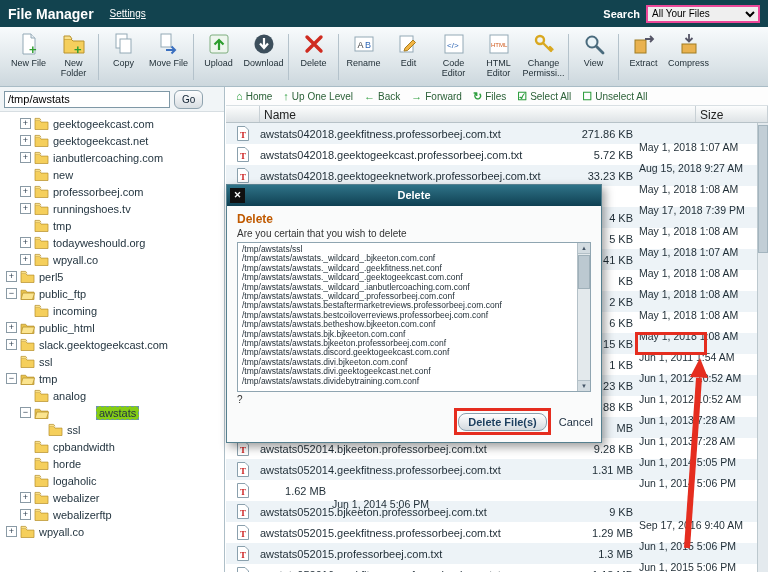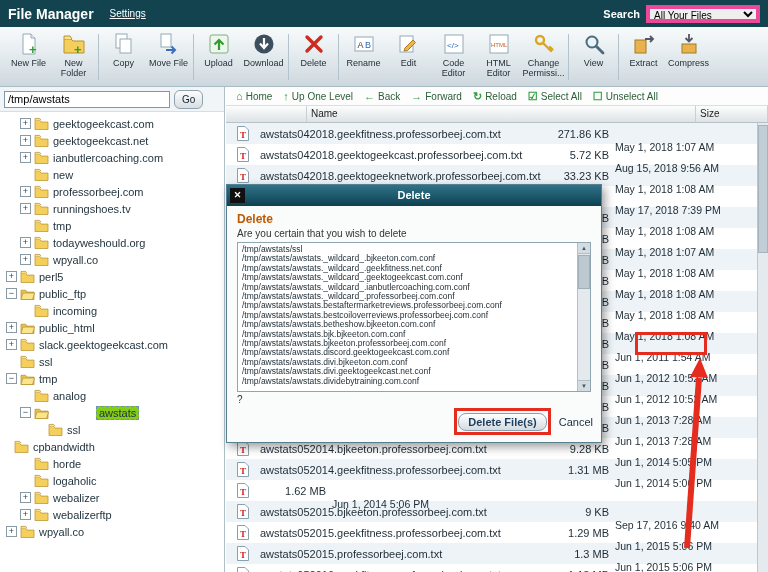--- a/index.html
+++ b/index.html
@@ -6,21 +6,21 @@
   *{margin:0;padding:0;box-sizing:border-box;}
   body{width:768px;height:572px;position:relative;overflow:hidden;background:#fff;
        font-family:"Liberation Sans",sans-serif;}
   
   #topbar{position:absolute;top:0;left:0;right:0;height:27px;background:var(--teal);
           display:flex;align-items:center;padding:10px 8px;color:#fff;z-index:5;}
   #fm-title{font-size:14px;font-weight:bold;}
   #settings{font-size:10px;margin-left:16px;text-decoration:underline;color:#fff;cursor:pointer;}
   #topbar .spacer{flex:1;}
   #search-label{font-size:11px;font-weight:bold;margin-right:6px;}
-  #search-select{font-size:10px;height:18px;width:114px;border:4px solid #ec4899;}
+  #search-select{font-size:10px;height:18px;width:114px;border:2px solid #ec4899;}
   
   #toolbar{position:absolute;top:27px;left:0;right:0;height:60px;
            background:linear-gradient(#f8fbfc,#dde5e9 65%,#ccd7dd);
            border-bottom:1px solid #a9bcc6;display:flex;align-items:flex-start;
            padding:4px 2px 0 6px;z-index:4;}
   .tb-item{width:45px;display:flex;flex-direction:column;align-items:center;text-align:center;
            cursor:pointer;padding-top:1px;}
   .tb-icon{height:24px;display:flex;align-items:center;justify-content:center;}
   .tb-label{font-size:9px;color:#1d2b33;line-height:10px;margin-top:2px;max-width:44px;
             word-wrap:break-word;}
@@ -43,34 +43,34 @@
   .tree-folder{margin-right:4px;display:flex;flex:none;}
   .tree-item.sel .tree-label{background:#84cc16;border:1px dashed #6b93ad;padding:0 2px;margin-left:43px;}
   
   #mainpanel{position:absolute;top:87px;left:226px;right:0;bottom:0;background:#fff;}
   #actionbar{height:19px;display:flex;align-items:center;gap:11px;padding-left:10px;
              font-size:10px;background:#fdfdfd;border-bottom:1px solid #d9e0e4;}
   .act{display:flex;align-items:center;gap:3px;cursor:pointer;}
   .act-icon{color:#2f9e3f;font-weight:bold;font-size:11px;line-height:11px;}
   .act-label{color:#2c6138;}
   #tablehead{height:17px;display:flex;background:linear-gradient(#fcfdfd,#dee3e6);
-             border-bottom:1px solid #b7c2c8;font-size:10px;color:#222;padding-left:47px;}
+             border-bottom:1px solid #b7c2c8;font-size:12px;color:#222;}
   .th{padding:2px 4px;border-right:1px solid #c8d0d5;white-space:nowrap;overflow:hidden;}
   .th-icon{width:34px;flex:none;}
   #th-name{flex:1;}
   #th-size{width:72px;flex:none;}
   #th-date{width:118px;flex:none;border-right:none;}
   #rows{position:absolute;top:36px;left:0;right:11px;bottom:0;overflow:hidden;}
   .frow{height:21px;display:flex;align-items:center;font-size:11px;color:#1e2c35;
         cursor:pointer;}
   .frow.alt{background:#edf3f7;}
   .fic{width:34px;display:flex;justify-content:center;flex:none;}
   .fname{flex:1;white-space:nowrap;overflow:hidden;}
   .fsize{width:72px;flex:none;text-align:right;padding-right:6px;white-space:nowrap;}
-  .fdate{width:142px;flex:none;font-size:10.5px;line-height:10px;margin-top:26px;}
+  .fdate{width:118px;flex:none;font-size:10.5px;line-height:10px;margin-top:26px;}
   #vscroll{position:absolute;top:36px;right:0;bottom:0;width:11px;background:#e4eaee;
            border-left:1px solid #bcc8ce;cursor:pointer;}
   .vthumb{position:absolute;top:2px;left:0;right:0;height:128px;background:#c2ced6;
           border:1px solid #a3b4be;}
   
   #modal{position:absolute;left:226px;top:184px;width:376px;background:#fafbfb;
          border:1px solid #56808f;box-shadow:3px 4px 9px rgba(0,0,0,.38);z-index:40;}
   #modal-title{height:21px;background:linear-gradient(#2f7388,#0f4052);color:#fff;
                font-size:11px;font-weight:bold;text-align:center;line-height:21px;position:relative;}
   #modal-close{position:absolute;left:3px;top:3px;width:15px;height:15px;background:#101010;
@@ -450,21 +450,21 @@
       <div class="tree-item" style="padding-left: 34px;">
         <span class="expspacer"></span>
         <span class="tree-folder">
           <svg width="15" height="13" viewBox="0 0 16 14">
             <path d="M1 3.5h5l1.5 2H15v8H1z" fill="#f5cf5c" stroke="#b8922e" stroke-width=".8"></path>
             <path d="M1 3.5V1.5h5L7.5 3.5" fill="#f9e08a" stroke="#b8922e" stroke-width=".8"></path>
           </svg>
         </span>
         <span class="tree-label">ssl</span>
       </div>
-      <div class="tree-item" style="">
+      <div class="tree-item" style="padding-left: 20px;">
         <span class="expspacer"></span>
         <span class="tree-folder">
           <svg width="15" height="13" viewBox="0 0 16 14">
             <path d="M1 3.5h5l1.5 2H15v8H1z" fill="#f5cf5c" stroke="#b8922e" stroke-width=".8"></path>
             <path d="M1 3.5V1.5h5L7.5 3.5" fill="#f9e08a" stroke="#b8922e" stroke-width=".8"></path>
           </svg>
         </span>
         <span class="tree-label">cpbandwidth</span>
       </div>
       <div class="tree-item" style="padding-left: 20px;">
@@ -533,21 +533,21 @@
       <span class="act">
         <span class="act-icon">←</span>
         <span class="act-label">Back</span>
       </span>
       <span class="act">
         <span class="act-icon">→</span>
         <span class="act-label">Forward</span>
       </span>
       <span class="act">
         <span class="act-icon">↻</span>
-        <span class="act-label">Reload</span>
+        <span class="act-label">Files</span>
       </span>
       <span class="act">
         <span class="act-icon">☑</span>
         <span class="act-label">Select All</span>
       </span>
       <span class="act">
         <span class="act-icon">☐</span>
         <span class="act-label">Unselect All</span>
       </span>
     </div>
@@ -570,21 +570,21 @@
       </div>
       <div class="frow">
         <span class="fic">
           <svg width="12" height="15" viewBox="0 0 12 15">
             <path d="M.5 .5h7.5l3.5 3.5v10.5H.5z" fill="#fff" stroke="#8aa0ad"></path>
             <text x="3" y="11.5" font-size="9" font-weight="bold" fill="#cc2222" font-family="serif">T</text>
           </svg>
         </span>
         <span class="fname">awstats042018.geektogeekcast.professorbeej.com.txt</span>
         <span class="fsize">5.72 KB</span>
-        <span class="fdate">Aug 15, 2018 9:56 AM</span>
+        <span class="fdate">Aug 15, 2018 9:27 AM</span>
       </div>
       <div class="frow alt">
         <span class="fic">
           <svg width="12" height="15" viewBox="0 0 12 15">
             <path d="M.5 .5h7.5l3.5 3.5v10.5H.5z" fill="#fff" stroke="#8aa0ad"></path>
             <text x="3" y="11.5" font-size="9" font-weight="bold" fill="#cc2222" font-family="serif">T</text>
           </svg>
         </span>
         <span class="fname">awstats042018.geektogeeknetwork.professorbeej.com.txt</span>
         <span class="fsize">33.23 KB</span>

